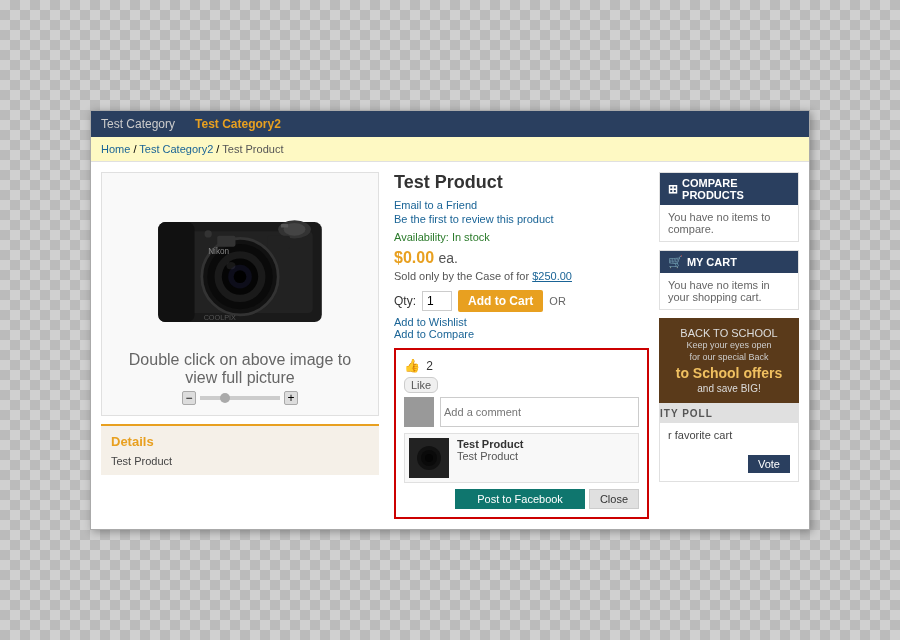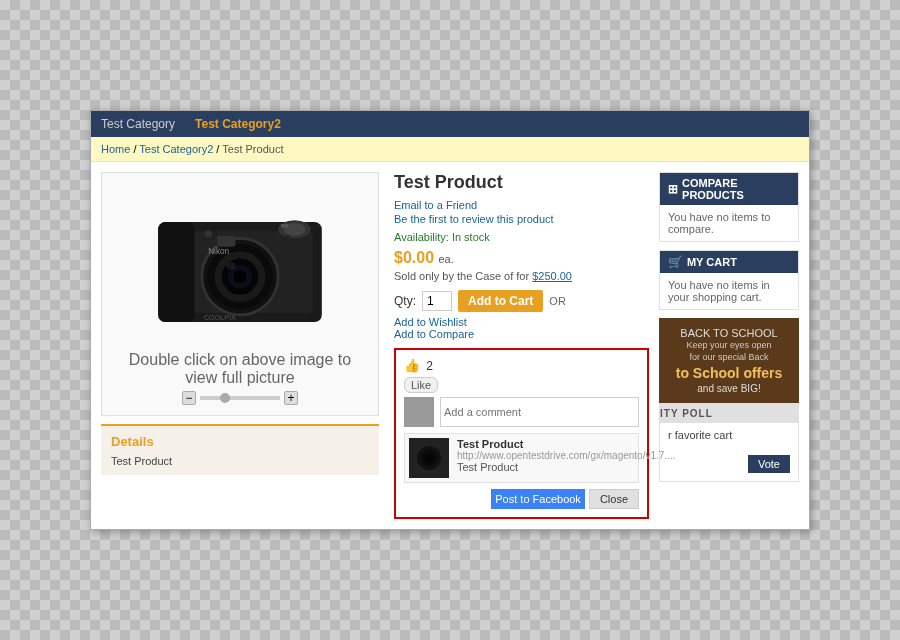--- a/index.html
+++ b/index.html
@@ -256,24 +256,24 @@
     .preview-title { font-weight: bold; color: #333; }
     .preview-url { color: #999; font-size: 10px; }
     .preview-desc { color: #555; }
     .fb-buttons {
       display: flex;
       justify-content: flex-end;
       gap: 4px;
       margin-top: 6px;
     }
     .post-btn {
-      background: #3b82f6;
+      background: #0f766e;
       color: white;
       border: none;
-      padding: 3px 4px;
+      padding: 3px 22px;
       font-size: 11px;
       cursor: pointer;
     }
     .close-btn {
       background: #e0e0e0;
       color: #333;
       border: 1px solid #ccc;
       padding: 3px 10px;
       font-size: 11px;
       cursor: pointer;
@@ -414,21 +414,21 @@
       <div class="product-title">Test Product</div>
       <a href="#" class="product-link">Email to a Friend</a>
       <a href="#" class="product-link">Be the first to review this product</a>
 
       <div class="availability">
         <span>Availability:</span>
         <span>In stock</span>
       </div>
 
       <div class="price">
-        <span>$0.00</span> <span style="font-size:11px;font-weight:normal;color:#555;">ea.</span>
+        <span>$0.00</span> <span style="font-size:14px;font-weight:normal;color:#555;">ea.</span>
       </div>
       <div class="price-note">
         <span>Sold only by the Case of for</span> <a href="#">$250.00</a>
       </div>
 
       <div class="qty-row">
         <span class="qty-label">Qty:</span>
         <input class="qty-input" type="text" value="1" style="">
         <button class="add-to-cart-btn">Add to Cart</button>
         <span class="or-text">OR</span>
@@ -456,21 +456,20 @@
           <div class="preview-thumb">
             <svg width="40" height="40" viewBox="0 0 40 40" xmlns="http://www.w3.org/2000/svg">
               <rect width="40" height="40" fill="#222"></rect>
               <ellipse cx="20" cy="20" rx="12" ry="12" fill="#111"></ellipse>
               <ellipse cx="20" cy="20" rx="8" ry="8" fill="#0a0a0a"></ellipse>
               <ellipse cx="20" cy="20" rx="4" ry="4" fill="#050505"></ellipse>
             </svg>
           </div>
           <div class="preview-info">
             <div class="preview-title">Test Product</div>
-            <div class="preview-url">http://www.opentestdrive.com/gx/magento/v1.7....</div>
             <div class="preview-desc">Test Product</div>
           </div>
         </div>
 
         <div class="fb-buttons">
           <button class="post-btn">Post to Facebook</button>
           <button class="close-btn">Close</button>
         </div>
       </div>
     </div>

